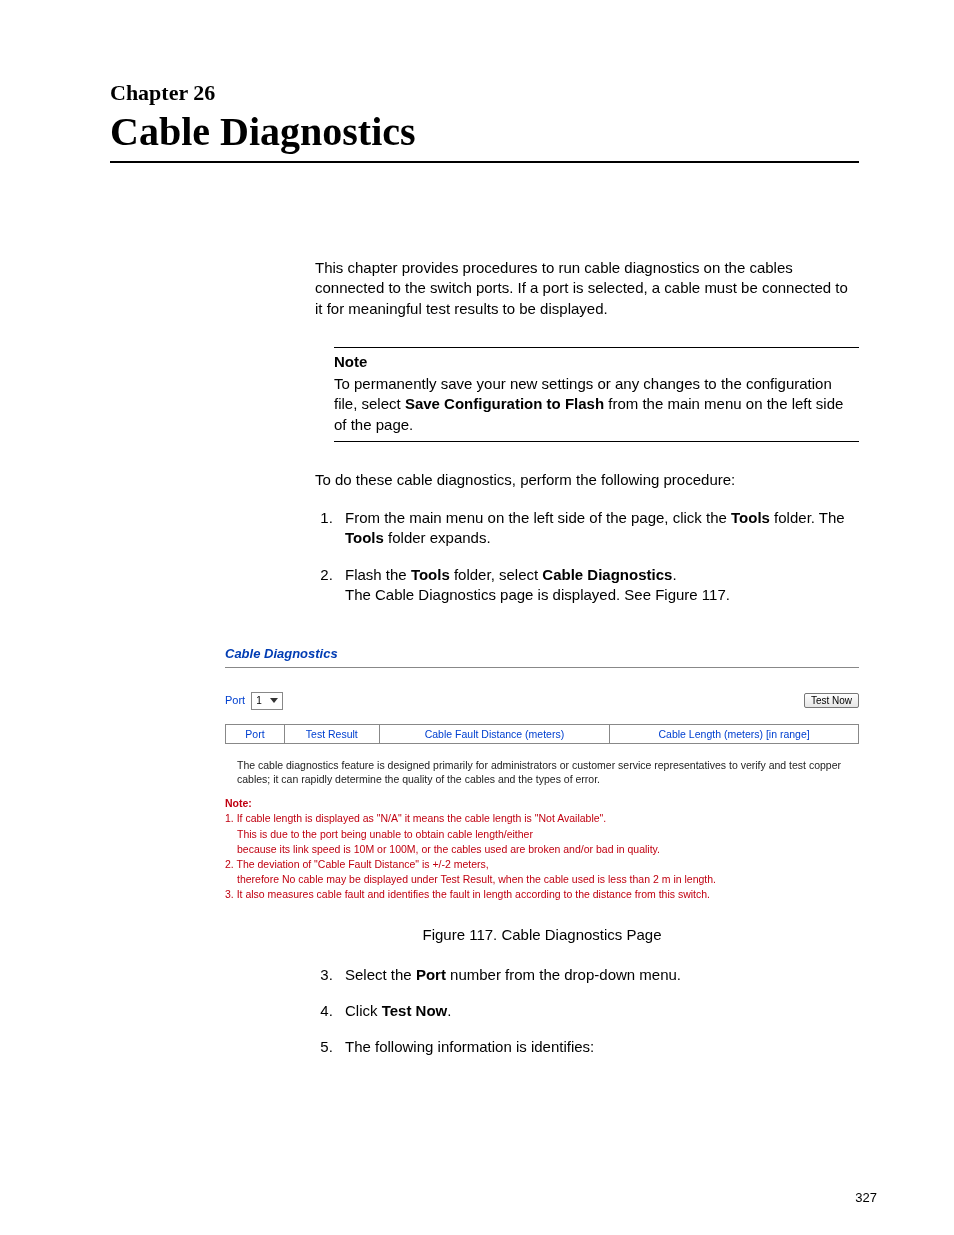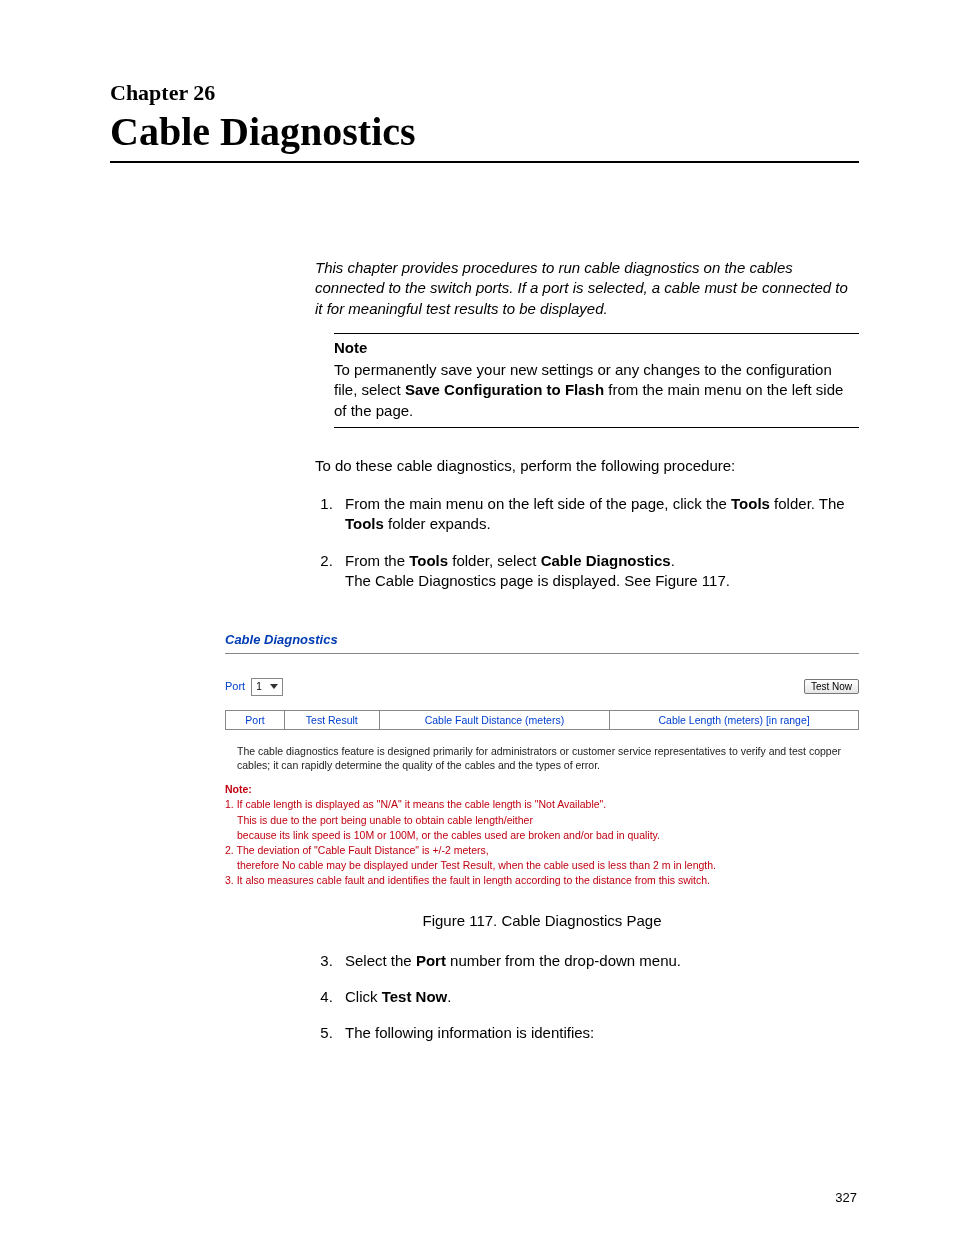--- a/index.html
+++ b/index.html
@@ -32,21 +32,21 @@
     border: none;
     border-top: 2px solid #000;
     margin: 0;
   }
   .content {
     margin-left: 205px;
     margin-top: 95px;
     font-size: 15px;
     line-height: 1.35;
   }
-  .intro { margin-bottom: 14px; font-style: italic; }
+  .intro { margin-bottom: 28px; }
   .note-box {
     margin-left: 19px;
     margin-bottom: 28px;
   }
   .note-rule {
     border: none;
     border-top: 1px solid #000;
     margin: 0;
   }
   .note-label { font-weight: bold; margin: 4px 0 2px 0; }
@@ -136,21 +136,21 @@
     font-size: 15px;
     margin: 22px 0 20px 0;
   }
   .sub-desc {
     margin-left: 40px;
     margin-top: 14px;
   }
   .page-num {
     position: absolute;
     bottom: 30px;
-    right: 97px;
+    right: 77px;
     font-size: 13px;
   }
 </style>
 </head>
 <body>
 
 <div class="page">
   <div class="chapter-line">Chapter 26</div>
   <h1 class="chapter-title">Cable Diagnostics</h1>
   <hr class="title-rule">
@@ -167,21 +167,21 @@
       <hr class="note-rule">
     </div>
 
     <p class="lead">To do these cable diagnostics, perform the following procedure:</p>
 
     <ol class="steps">
       <li>
         <span>From the main menu on the left side of the page, click the </span><b>Tools</b><span> folder. The </span><b>Tools</b><span> folder expands.</span>
       </li>
       <li>
-        <span>From the </span><b>Tools</b><span> folder, select </span><b>Cable Diagnostics</b><span>.</span><br>
+        <span>Flash the </span><b>Tools</b><span> folder, select </span><b>Cable Diagnostics</b><span>.</span><br>
         <span>The Cable Diagnostics page is displayed. See Figure 117.</span>
       </li>
     </ol>
 
     <div class="figure-area">
       <div class="cd-heading">Cable Diagnostics</div>
 
       <div class="port-row">
         <div class="port-left">
           <span>Port</span>

